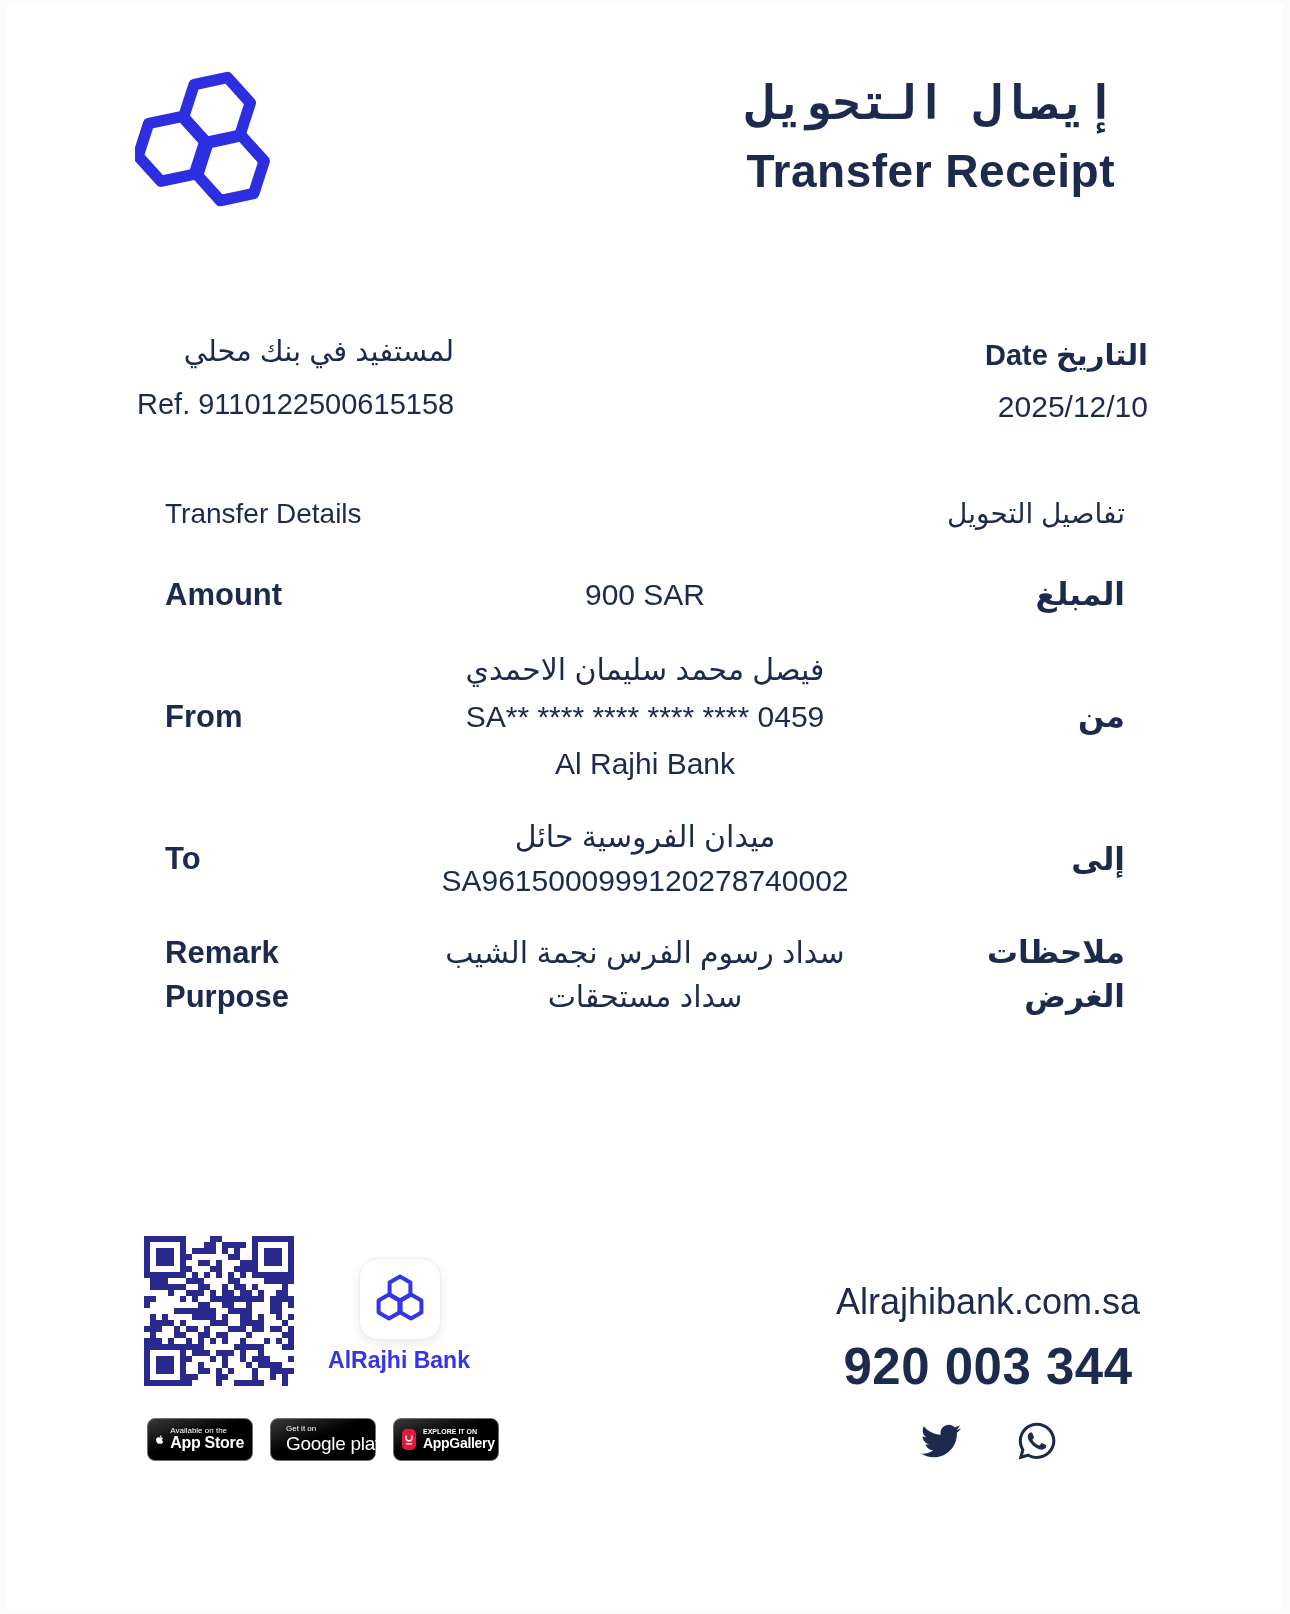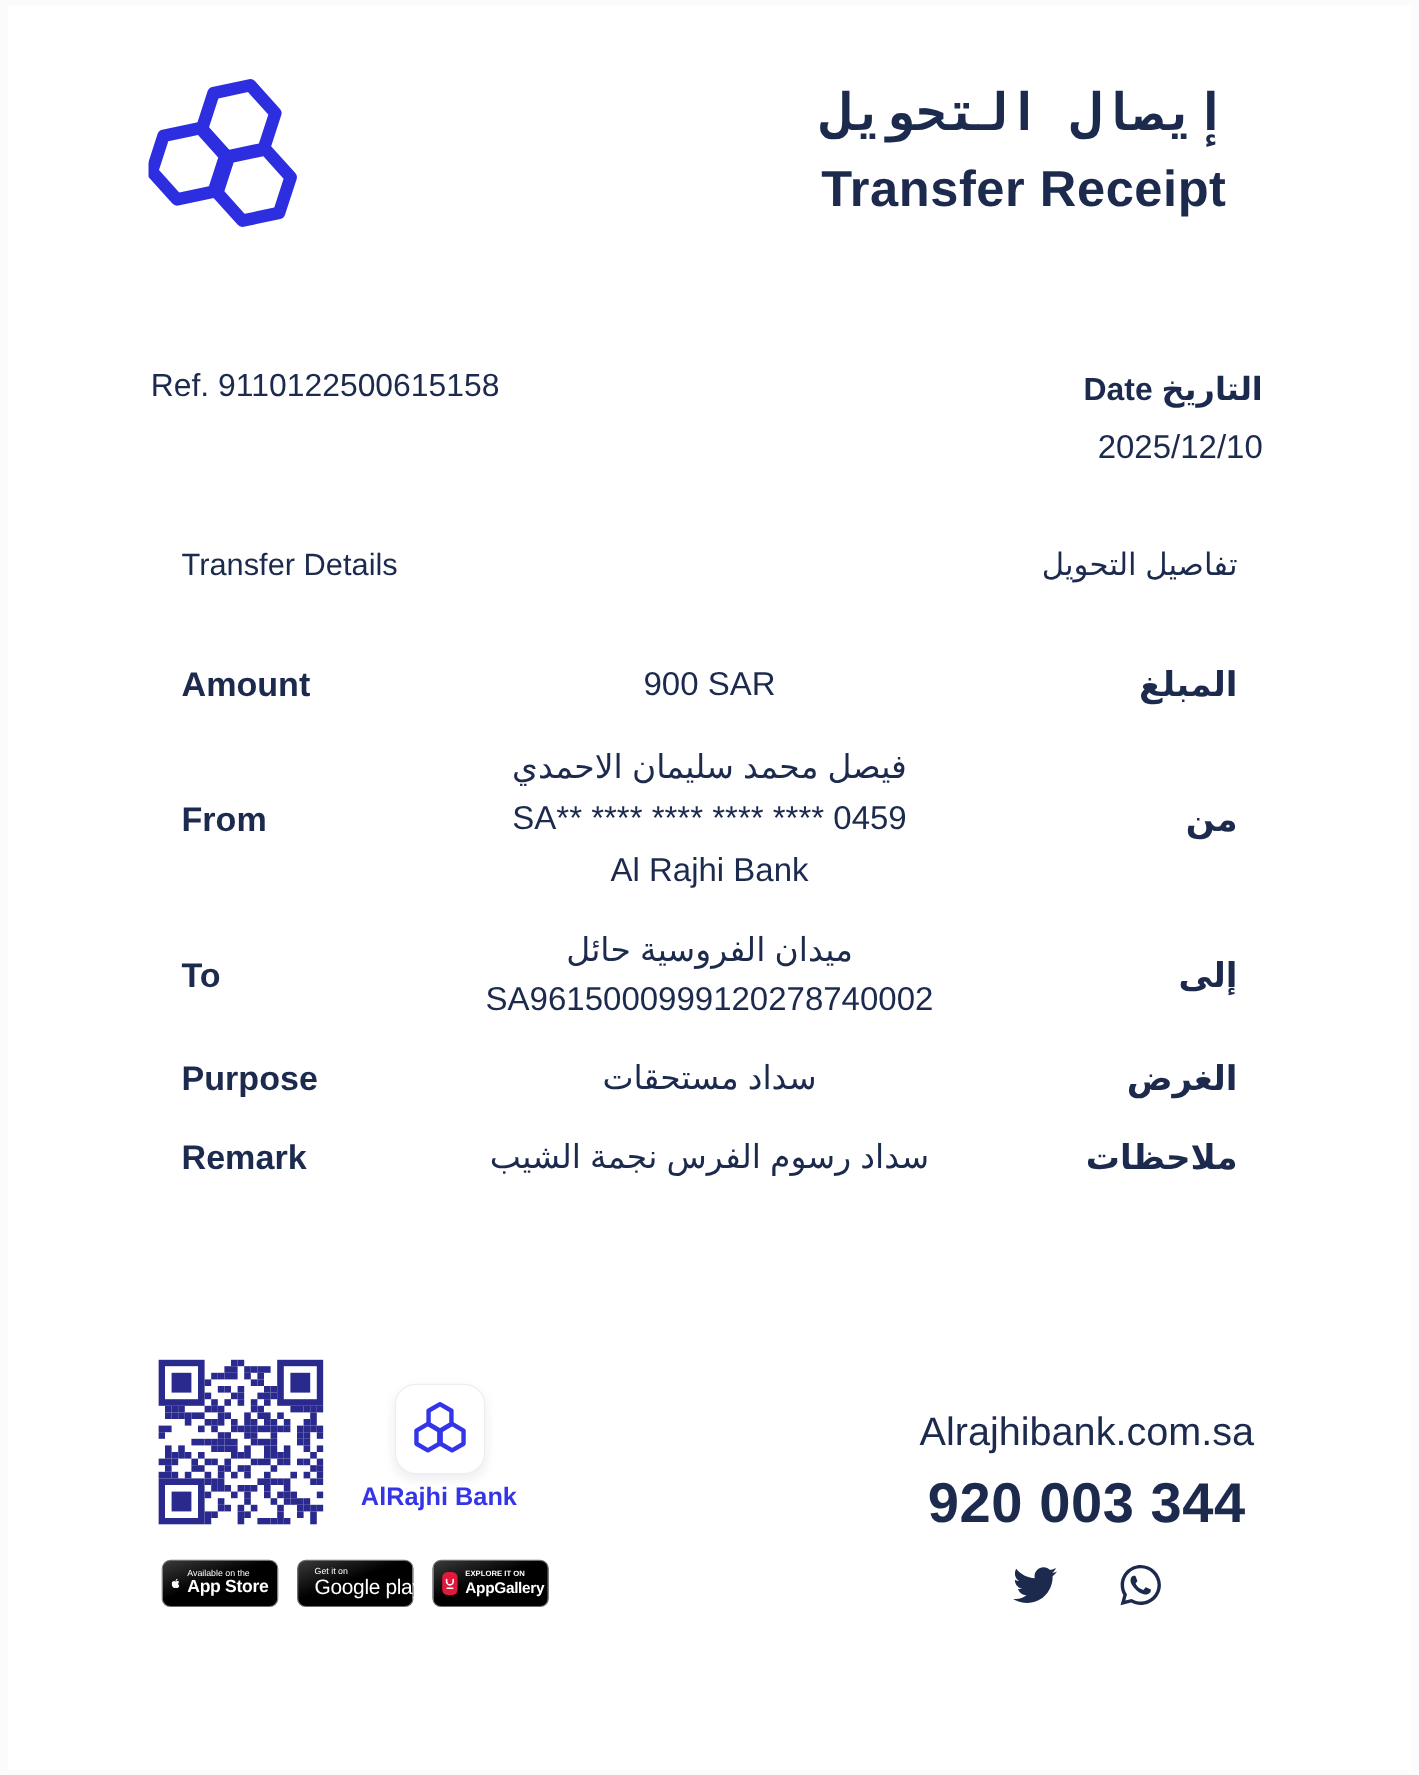--- a/index.html
+++ b/index.html
@@ -25,21 +25,21 @@
   .meta-right .val{font-size:30px;}
 
   
   .details{position:absolute;left:158px;right:158px;top:492px;}
   .drow{display:grid;grid-template-columns:215px 1fr 215px;align-items:center;}
   .den{font-size:31px;font-weight:700;justify-self:start;}
   .dar{font-size:31px;font-weight:700;justify-self:end;text-align:right;}
   .dval{text-align:center;font-size:30px;}
   .dval .vline{line-height:47px;}
   .section-row .den,.section-row .dar{font-weight:400;font-size:28px;}
-  .row-section{margin-bottom:69px;}
+  .row-section{margin-bottom:41px;}
   .row-amount{margin-bottom:28px;}
   .row-from{margin-bottom:28px;}
   .row-to{margin-bottom:26px;}
   .row-to .dval .vline{line-height:44px;}
   .row-purpose{margin-bottom:28px;height:44px;}
   .row-remark{height:44px;}
 
   
   .qr{position:absolute;left:137px;top:1231px;width:150px;height:150px;}
   .app-icon{position:absolute;left:352px;top:1253px;width:80px;height:80px;background:#fff;
@@ -80,20 +80,21 @@
         <polygon points="72,41 92.8,53 92.8,77 72,89 51.2,77 51.2,53"></polygon>
       </g>
     </svg>
   </div>
   <div class="title">
     <div class="title-ar" dir="rtl">إيصال التحويل</div>
     <div class="title-en">Transfer Receipt</div>
   </div>
 
   <div class="meta-left">
+    <div class="ar" dir="rtl">لمستفيد في بنك محلي</div>
     <div>Ref. 9110122500615158</div>
   </div>
   <div class="meta-right">
     <div class="lbl" dir="rtl">التاريخ Date</div>
     <div class="val">2025/12/10</div>
   </div>
 
   <div class="details">
 
     <div class="drow section-row row-section">
@@ -122,34 +123,34 @@
 
     <div class="drow row-to">
       <div class="den">To</div>
       <div class="dval">
         <div class="vline" dir="rtl">ميدان الفروسية حائل</div>
         <div class="vline">SA9615000999120278740002</div>
       </div>
       <div class="dar" dir="rtl">إلى</div>
     </div>
 
+    <div class="drow row-remark">
+      <div class="den">Remark</div>
+      <div class="dval">
+        <div class="vline" dir="rtl">سداد رسوم الفرس نجمة الشيب</div>
+      </div>
+      <div class="dar" dir="rtl">ملاحظات</div>
+    </div>
+
     <div class="drow row-purpose">
       <div class="den">Purpose</div>
       <div class="dval">
         <div class="vline" dir="rtl">سداد مستحقات</div>
       </div>
       <div class="dar" dir="rtl">الغرض</div>
-    </div>
-
-    <div class="drow row-remark">
-      <div class="den">Remark</div>
-      <div class="dval">
-        <div class="vline" dir="rtl">سداد رسوم الفرس نجمة الشيب</div>
-      </div>
-      <div class="dar" dir="rtl">ملاحظات</div>
     </div>
   </div>
 
   <div class="qr" id="qr"><svg width="150" height="150" viewBox="0 0 150 150">
           <rect width="100%" height="100%" fill="#fff"></rect>
           <rect x="0" y="0" width="42" height="42" fill="#2a2a8e"></rect>
           <rect x="6" y="6" width="30" height="30" fill="#fff"></rect>
           <rect x="12" y="12" width="18" height="18" fill="#2a2a8e"></rect>
           <rect x="108" y="0" width="42" height="42" fill="#2a2a8e"></rect>
           <rect x="114" y="6" width="30" height="30" fill="#fff"></rect>

